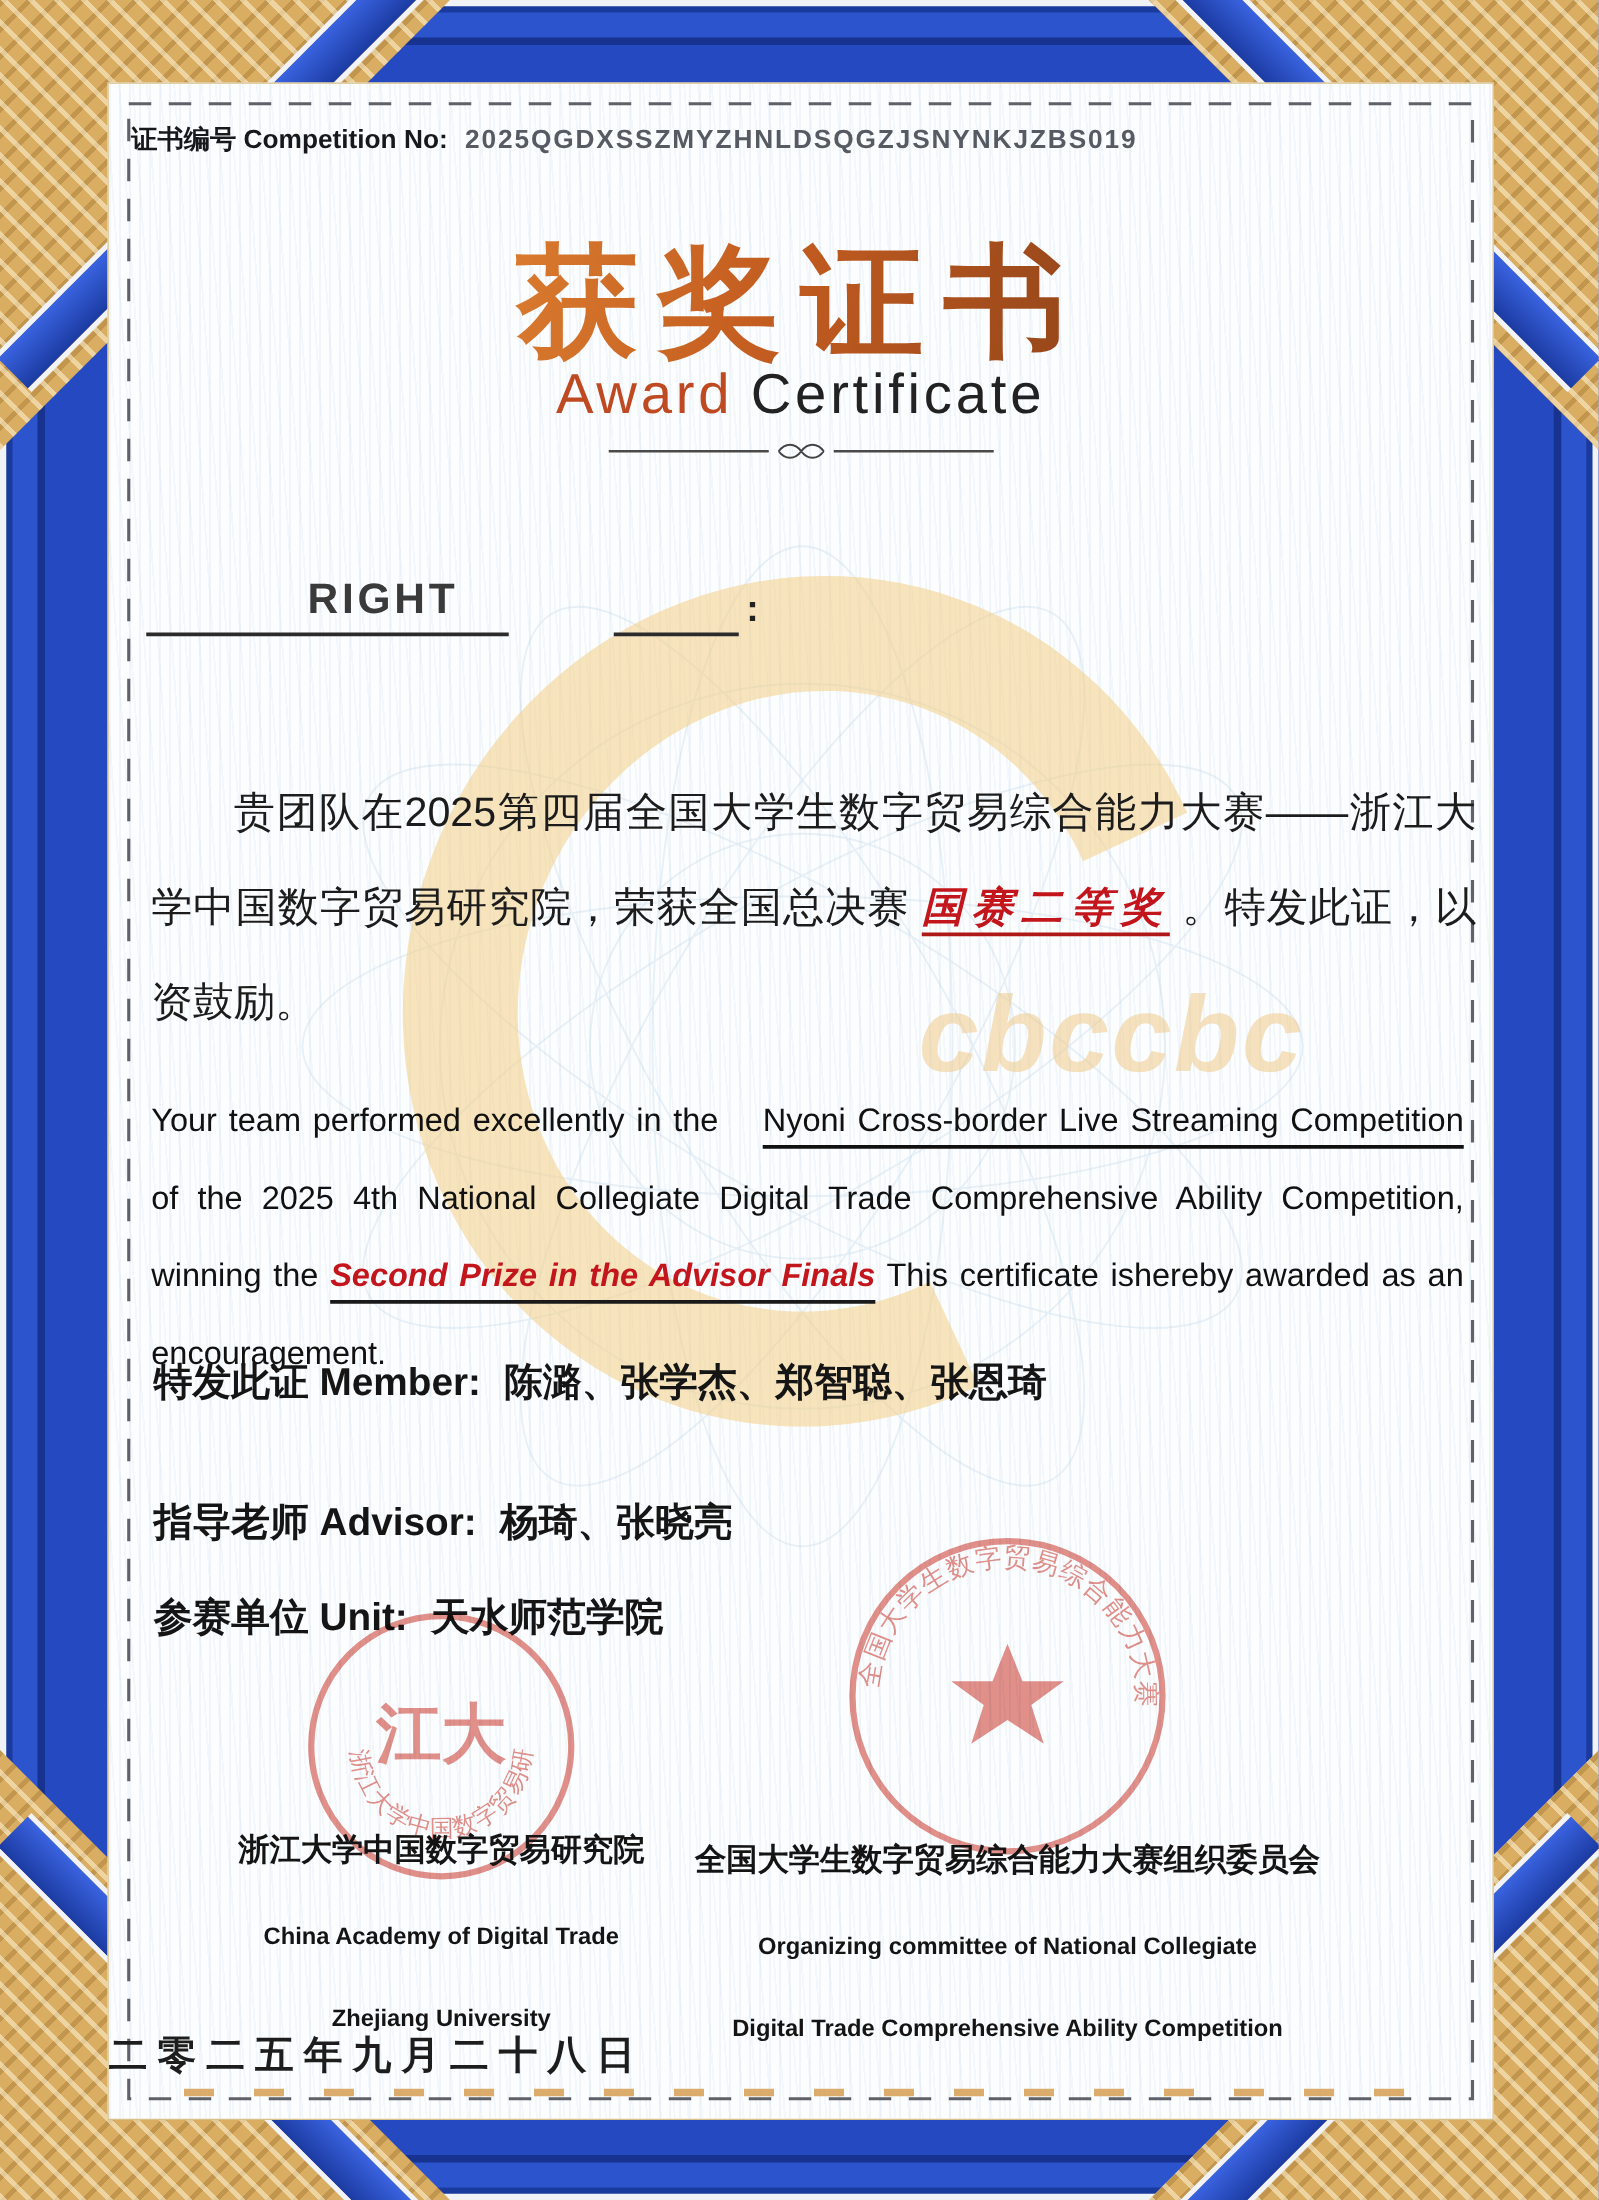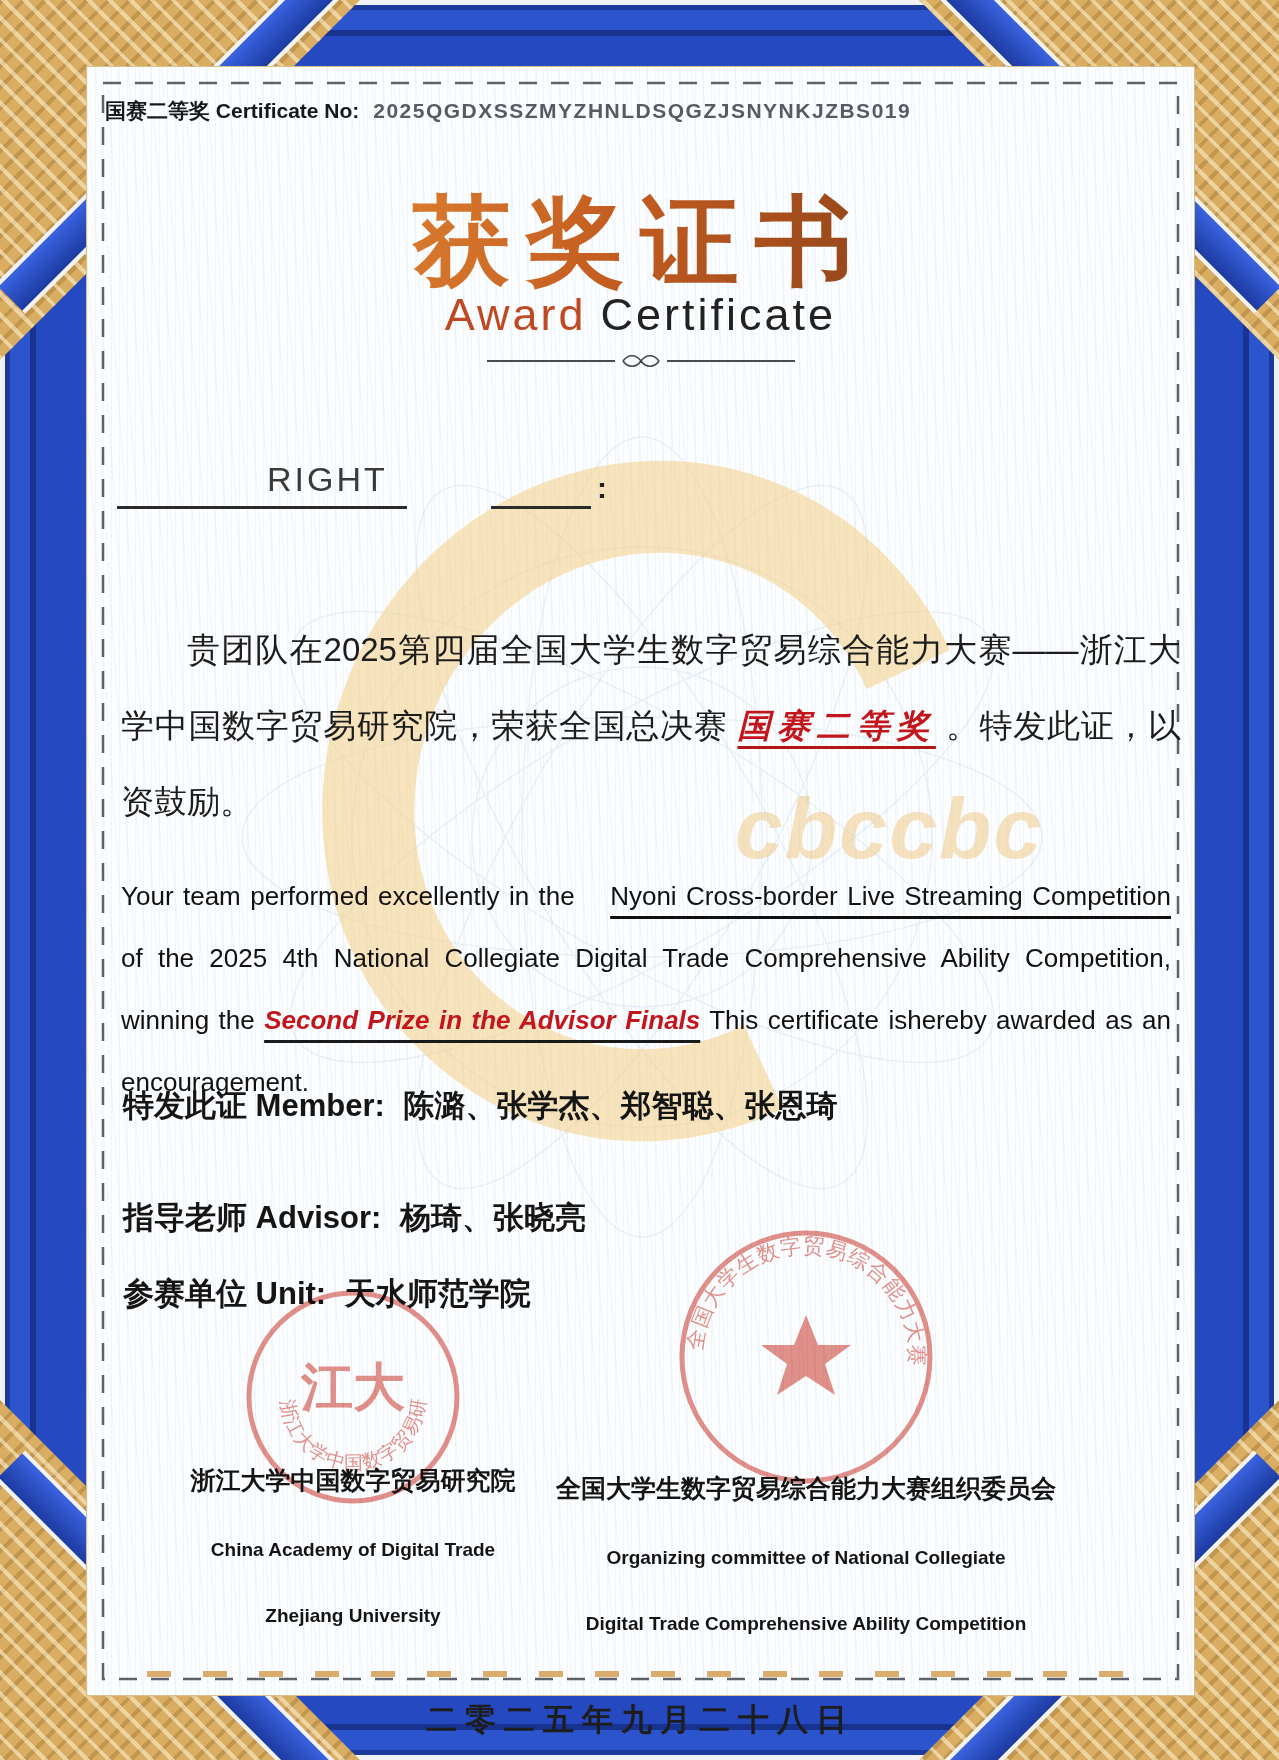--- a/index.html
+++ b/index.html
@@ -56,21 +56,21 @@
             -webkit-text-fill-color:transparent;}
   .title-en{position:absolute;left:0;top:222px;width:100%;text-align:center;
             font-size:45px;letter-spacing:3px;font-weight:500;color:#222;}
   .title-en .w1{color:#bf4a22;margin-right:14px;}
   .divider{position:absolute;left:0;top:286px;width:100%;display:flex;align-items:center;justify-content:center;}
   .divider .ln{width:128px;border-top:2px solid #4a4a4a;}
   .divider svg{margin:0 6px;}
 
   
   .recipient{position:absolute;left:30px;top:386px;width:502px;height:56px;}
-  .r-name{position:absolute;left:150px;bottom:10px;font-size:34px;font-weight:400;
+  .r-name{position:absolute;left:129px;bottom:10px;font-size:34px;font-weight:700;
           letter-spacing:3px;color:#3a3a3a;text-align:center;}
   .r-line1{position:absolute;left:0;bottom:0;width:290px;border-bottom:3px solid #2b2b2b;}
   .r-line2{position:absolute;left:374px;bottom:0;width:100px;border-bottom:3px solid #2b2b2b;}
   .r-colon{position:absolute;left:480px;bottom:4px;font-size:30px;font-weight:700;color:#222;}
 
   
   .body-cn{position:absolute;left:34px;top:512px;width:1060px;font-size:33px;line-height:76px;
            text-align:justify;text-indent:2em;color:#1c1c1c;}
   .award-cn{color:#c3161c;font-weight:700;font-style:italic;letter-spacing:6px;padding:0 10px;
             text-decoration:underline;text-decoration-color:#b01818;
@@ -91,21 +91,21 @@
   
   .sig{position:absolute;text-align:center;color:#141414;}
   .sig-left{left:66px;top:1396px;width:400px;}
   .sig-right{left:454px;top:1404px;width:530px;}
   .sig .cn{font-size:25px;font-weight:700;line-height:34px;}
   .sig .en{font-size:19px;font-weight:700;line-height:26px;margin-top:40px;}
   .seal{position:absolute;opacity:.6;mix-blend-mode:multiply;}
   .seal-left{left:156px;top:1220px;}
   .seal-right{left:589px;top:1160px;}
 
-  .date{position:absolute;left:0;top:1632px;width:100%;text-align:center;font-size:31px;
+  .date{position:absolute;left:0;top:1556px;width:100%;text-align:left;font-size:31px;
         letter-spacing:8px;color:#1d1d1d;font-weight:600;}
 </style>
 </head>
 <body>
 
 <div class="stage">
 
   <div class="frame"></div>
   <div class="corner tl"></div>
   <div class="corner tr"></div>
@@ -134,21 +134,21 @@
     </svg>
     <div class="wm-c"></div>
     <div class="wm-text">cbccbc</div>
 
     <svg class="dash-border" width="1107" height="1628" viewBox="0 0 1107 1628">
       <rect x="16" y="16" width="1075" height="1596" fill="none" stroke="#44474f" stroke-width="2.5" stroke-dasharray="18 14" opacity="0.85"></rect>
     </svg>
     <div class="gold-dashes"></div>
 
     <div class="cert-no">
-      <span class="lbl">国赛二等奖 Certificate No:</span>
+      <span class="lbl">证书编号 Competition No:</span>
       <span class="val">2025QGDXSSZMYZHNLDSQGZJSNYNKJZBS019</span>
     </div>
 
     <div class="title-cn">获奖证书</div>
     <div class="title-en">
       <span class="w1">Award</span><span>Certificate</span>
     </div>
     <div class="divider">
       <span class="ln"></span>
       <svg width="40" height="16" viewBox="0 0 40 16">

